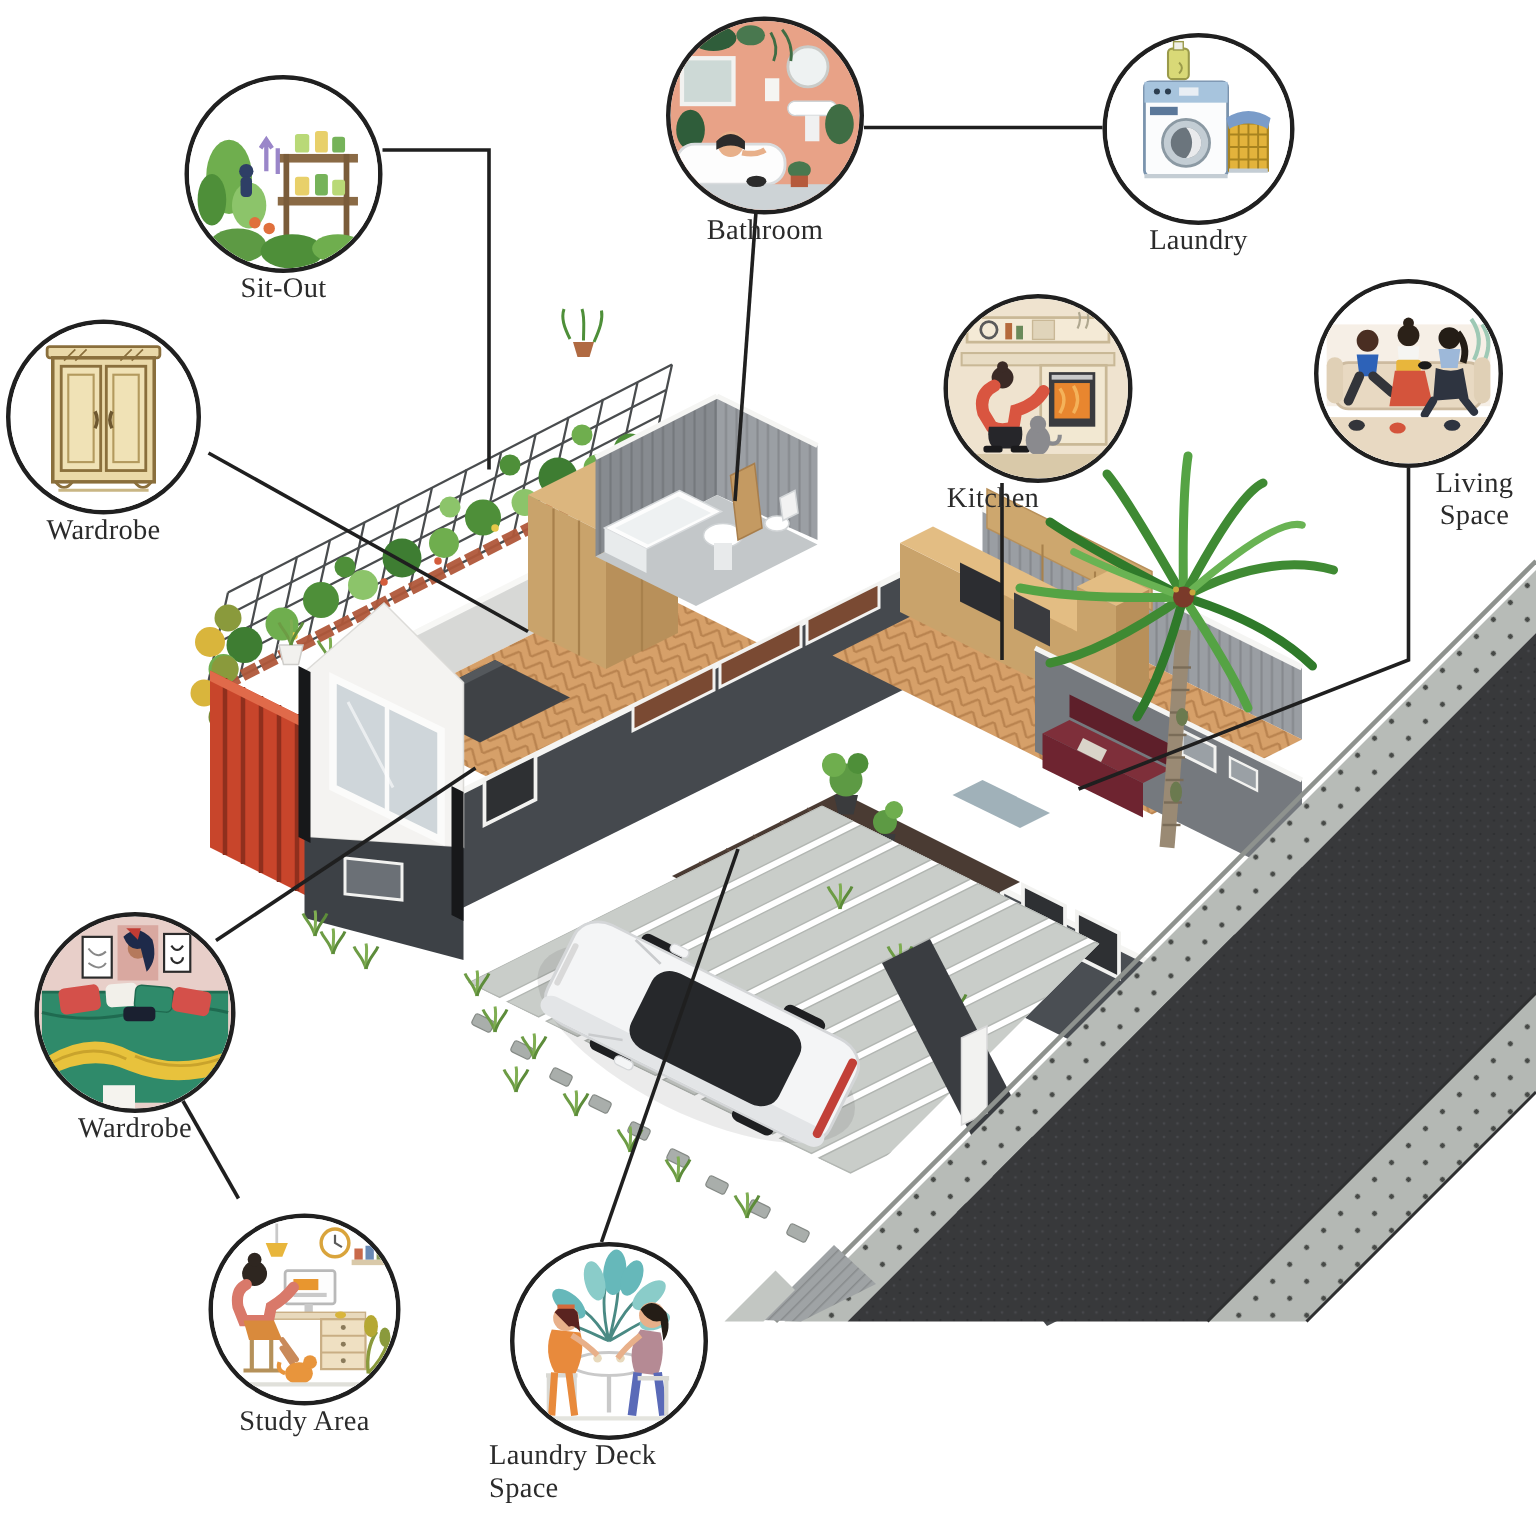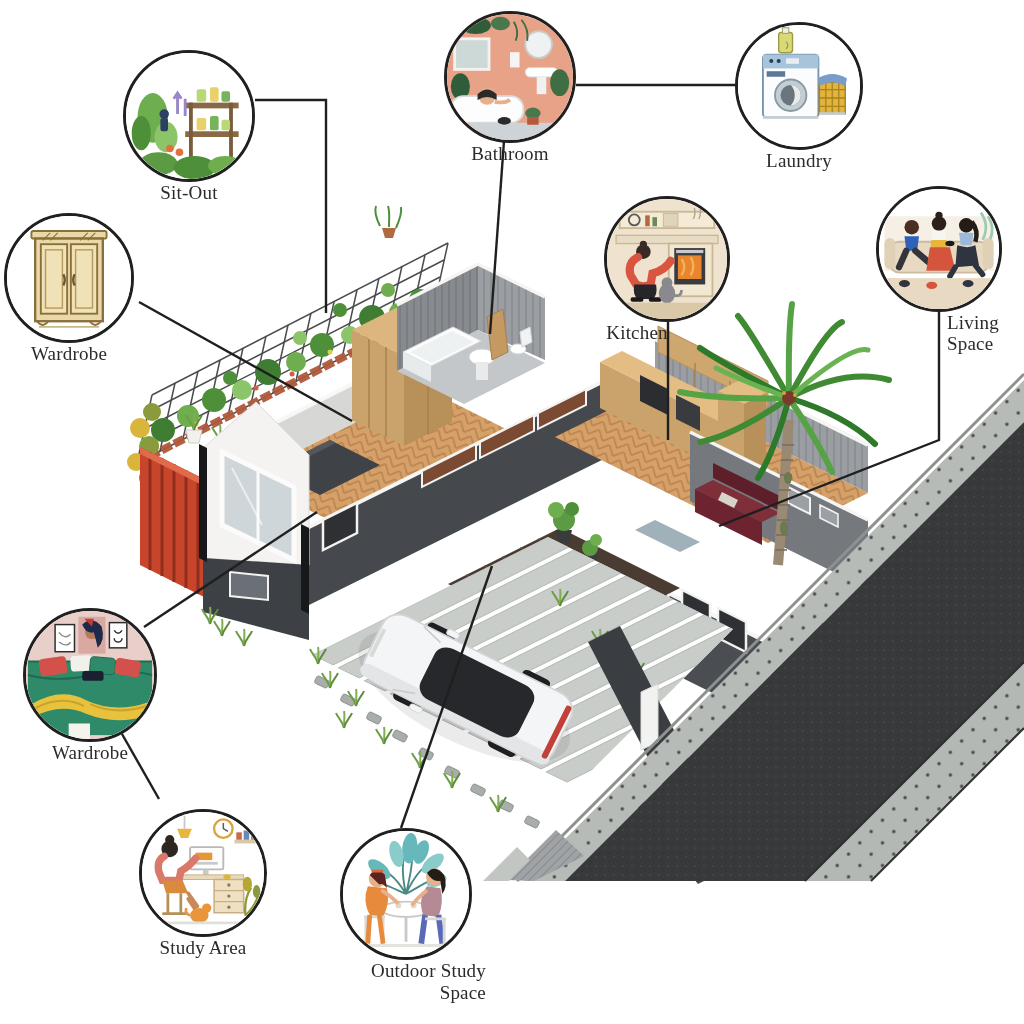--- a/index.html
+++ b/index.html
@@ -3,22 +3,22 @@
 <meta charset="utf-8">
 <style>
   html,body{margin:0;padding:0;background:#ffffff;}
   .stage{position:relative;width:1024px;height:1024px;background:#ffffff;overflow:hidden;
          font-family:"Liberation Serif","DejaVu Serif",serif;}
   svg.scene{position:absolute;left:0;top:0;}
   figure.callout{position:absolute;margin:0;}
   .circle{border:3px solid #202020;border-radius:50%;background:#ffffff;overflow:hidden;box-sizing:border-box;}
   .circle svg{display:block;width:100%;height:100%;}
   figcaption{position:absolute;left:50%;transform:translateX(-50%);white-space:nowrap;
-             font-size:19px;color:#2b2b2b;letter-spacing:.2px;text-align:right;}
-  figure[data-name="callout-living"] figcaption{left:50%;transform:none;margin-left:8px;text-align:left;
+             font-size:19px;color:#2b2b2b;letter-spacing:.2px;text-align:left;}
+  figure[data-name="callout-living"] figcaption{left:50%;transform:none;margin-left:8px;text-align:center;
              white-space:normal;width:72px;line-height:21px;}
   figure[data-name="callout-deck"] figcaption{white-space:normal;width:160px;line-height:22px;}
 </style>
 </head>
 <body>
 
 <div class="stage" data-name="diagram-canvas">
 
 <svg class="scene" width="1024" height="1024" viewBox="0 0 1024 1024" data-name="house-illustration">
   <defs>
@@ -489,21 +489,21 @@
       <path d="M57,65 a11,11 0 0 1 0,22 a 16,16 0 0 0 0,-22" fill="#ffffff" opacity="0.85"></path>
       <rect x="88" y="62" width="28" height="34" fill="#e3b33c" stroke="#a8831f" stroke-width="1.6"></rect>
       <path d="M88,70 h28 M88,79 h28 M88,88 h28 M95,62 v34 M102,62 v34 M109,62 v34" stroke="#a8831f" stroke-width="1.4"></path>
       <path d="M86,58 q16,-10 32,0 l-2,8 q-14,-8 -28,0 z" fill="#7a9cc9"></path>
       <path d="M27,100 h60 M88,96 h28" stroke="#c4cdd4" stroke-width="3"></path>
     </svg>
   </div>
   <figcaption data-name="callout-label">Laundry</figcaption>
 </figure>
 
-<figure class="callout" style="left:604px;top:196px;" data-name="callout-kitchen">
+<figure class="callout" style="left:629px;top:196px;" data-name="callout-kitchen">
   <div class="circle" style="width:126px;height:126px;" data-name="kitchen-thumbnail">
     <svg viewBox="0 0 132 132" data-name="kitchen-illustration">
       <rect width="132" height="132" fill="#efe3cf"></rect>
       <rect x="14" y="14" width="104" height="18" fill="#f4ead6" stroke="#c9b896" stroke-width="2"></rect>
       <circle cx="30" cy="23" r="6" fill="none" stroke="#5a5a5a" stroke-width="2"></circle>
       <rect x="42" y="18" width="5" height="12" fill="#b56a3c"></rect>
           <rect x="50" y="20" width="5" height="10" fill="#6a8a5a"></rect>
       <rect x="62" y="16" width="16" height="14" fill="#e0d4ba" stroke="#c9b896"></rect>
       <path d="M96,10 q2,6 -1,12 M102,8 q2,8 -1,14" stroke="#b0a890" stroke-width="1.6" fill="none"></path>
       <rect x="10" y="40" width="112" height="9" fill="#e8dcc4" stroke="#c9b896" stroke-width="1.5"></rect>
@@ -653,16 +653,16 @@
       <path d="M28,88 l-2,30 M38,88 l4,30" stroke="#e88a3c" stroke-width="5"></path>
       <circle cx="96" cy="48" r="9" fill="#e8b08a"></circle>
       <path d="M88,44 q8,-10 18,2 q4,12 -2,20 l-2,-14 q-8,2 -14,-8 z" fill="#241d16"></path>
       <path d="M88,58 q-10,14 -4,30 l16,2 q6,-16 2,-30 z" fill="#b58a94"></path>
       <path d="M88,62 q-10,8 -16,16" stroke="#e8b08a" stroke-width="4" fill="none"></path>
       <path d="M86,88 l-4,30 M100,88 l4,30" stroke="#5a6ab8" stroke-width="6"></path>
       <path d="M108,92 h-22 M106,92 v26" stroke="#d9d9d4" stroke-width="3"></path>
       <line x1="20" y1="120" x2="112" y2="120" stroke="#e4e4de" stroke-width="3"></line>
     </svg>
   </div>
-  <figcaption data-name="callout-label">Outdoor Study Space</figcaption>
+  <figcaption data-name="callout-label">Laundry Deck Space</figcaption>
 </figure>
 
 </div>
 
 </body></html>

